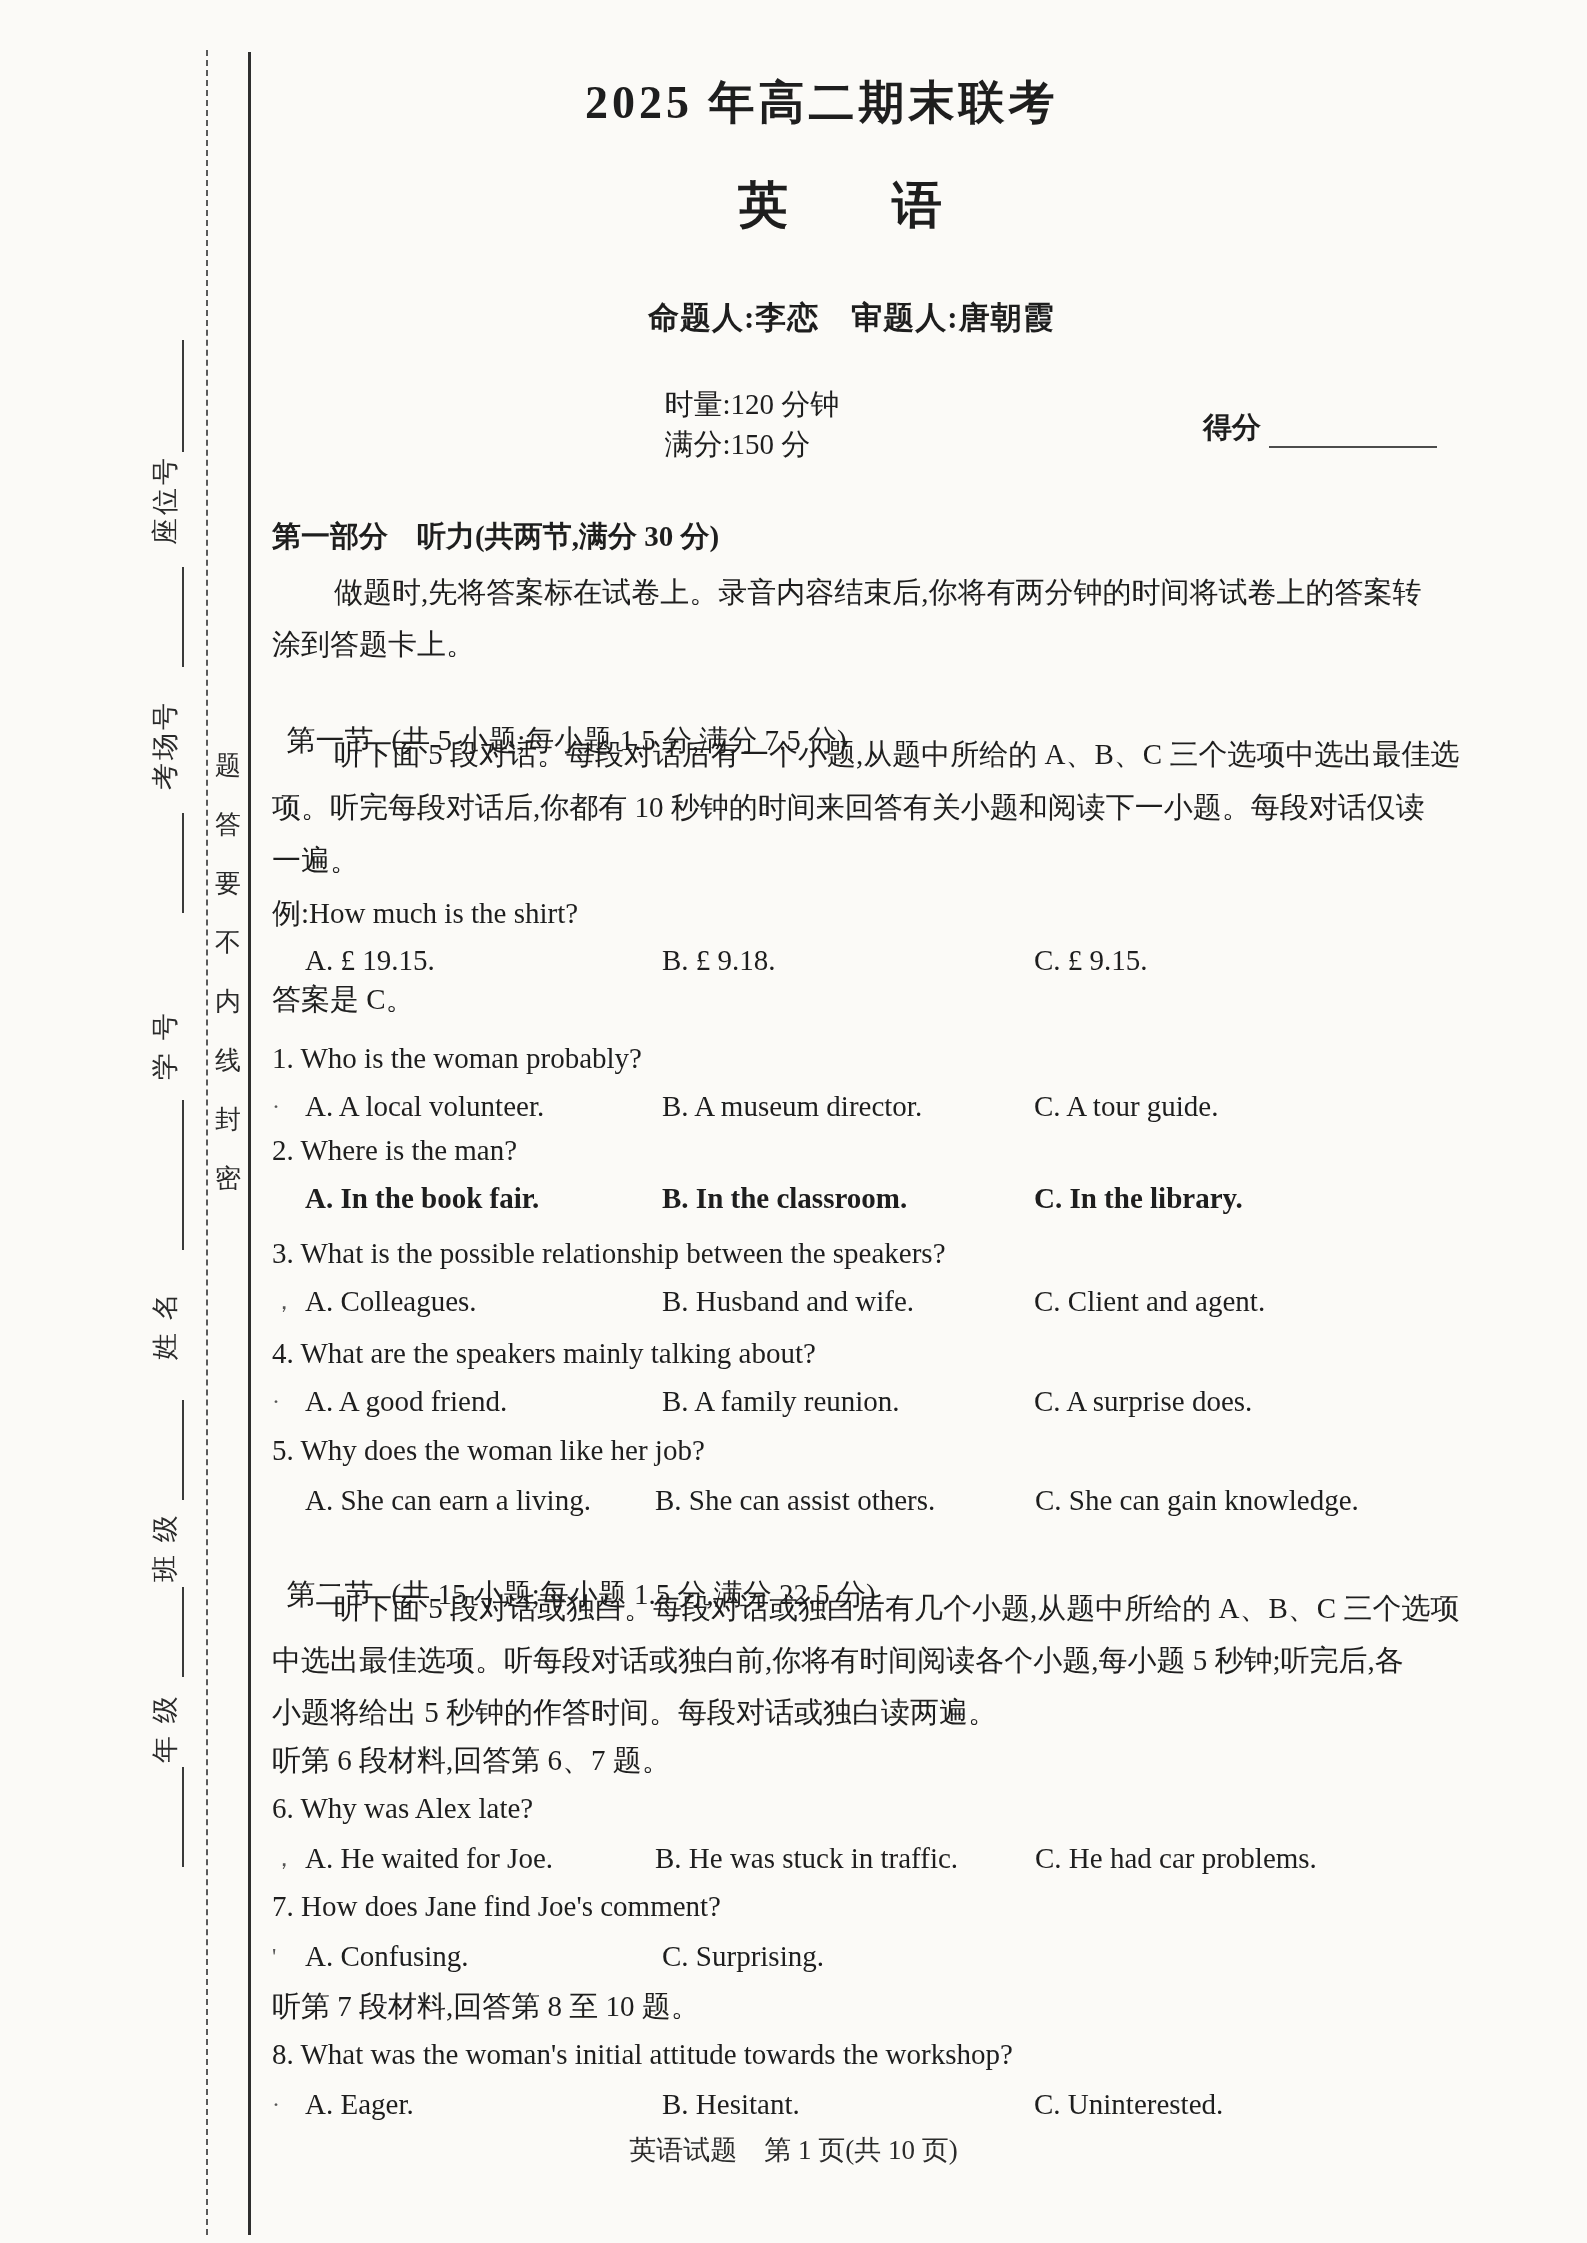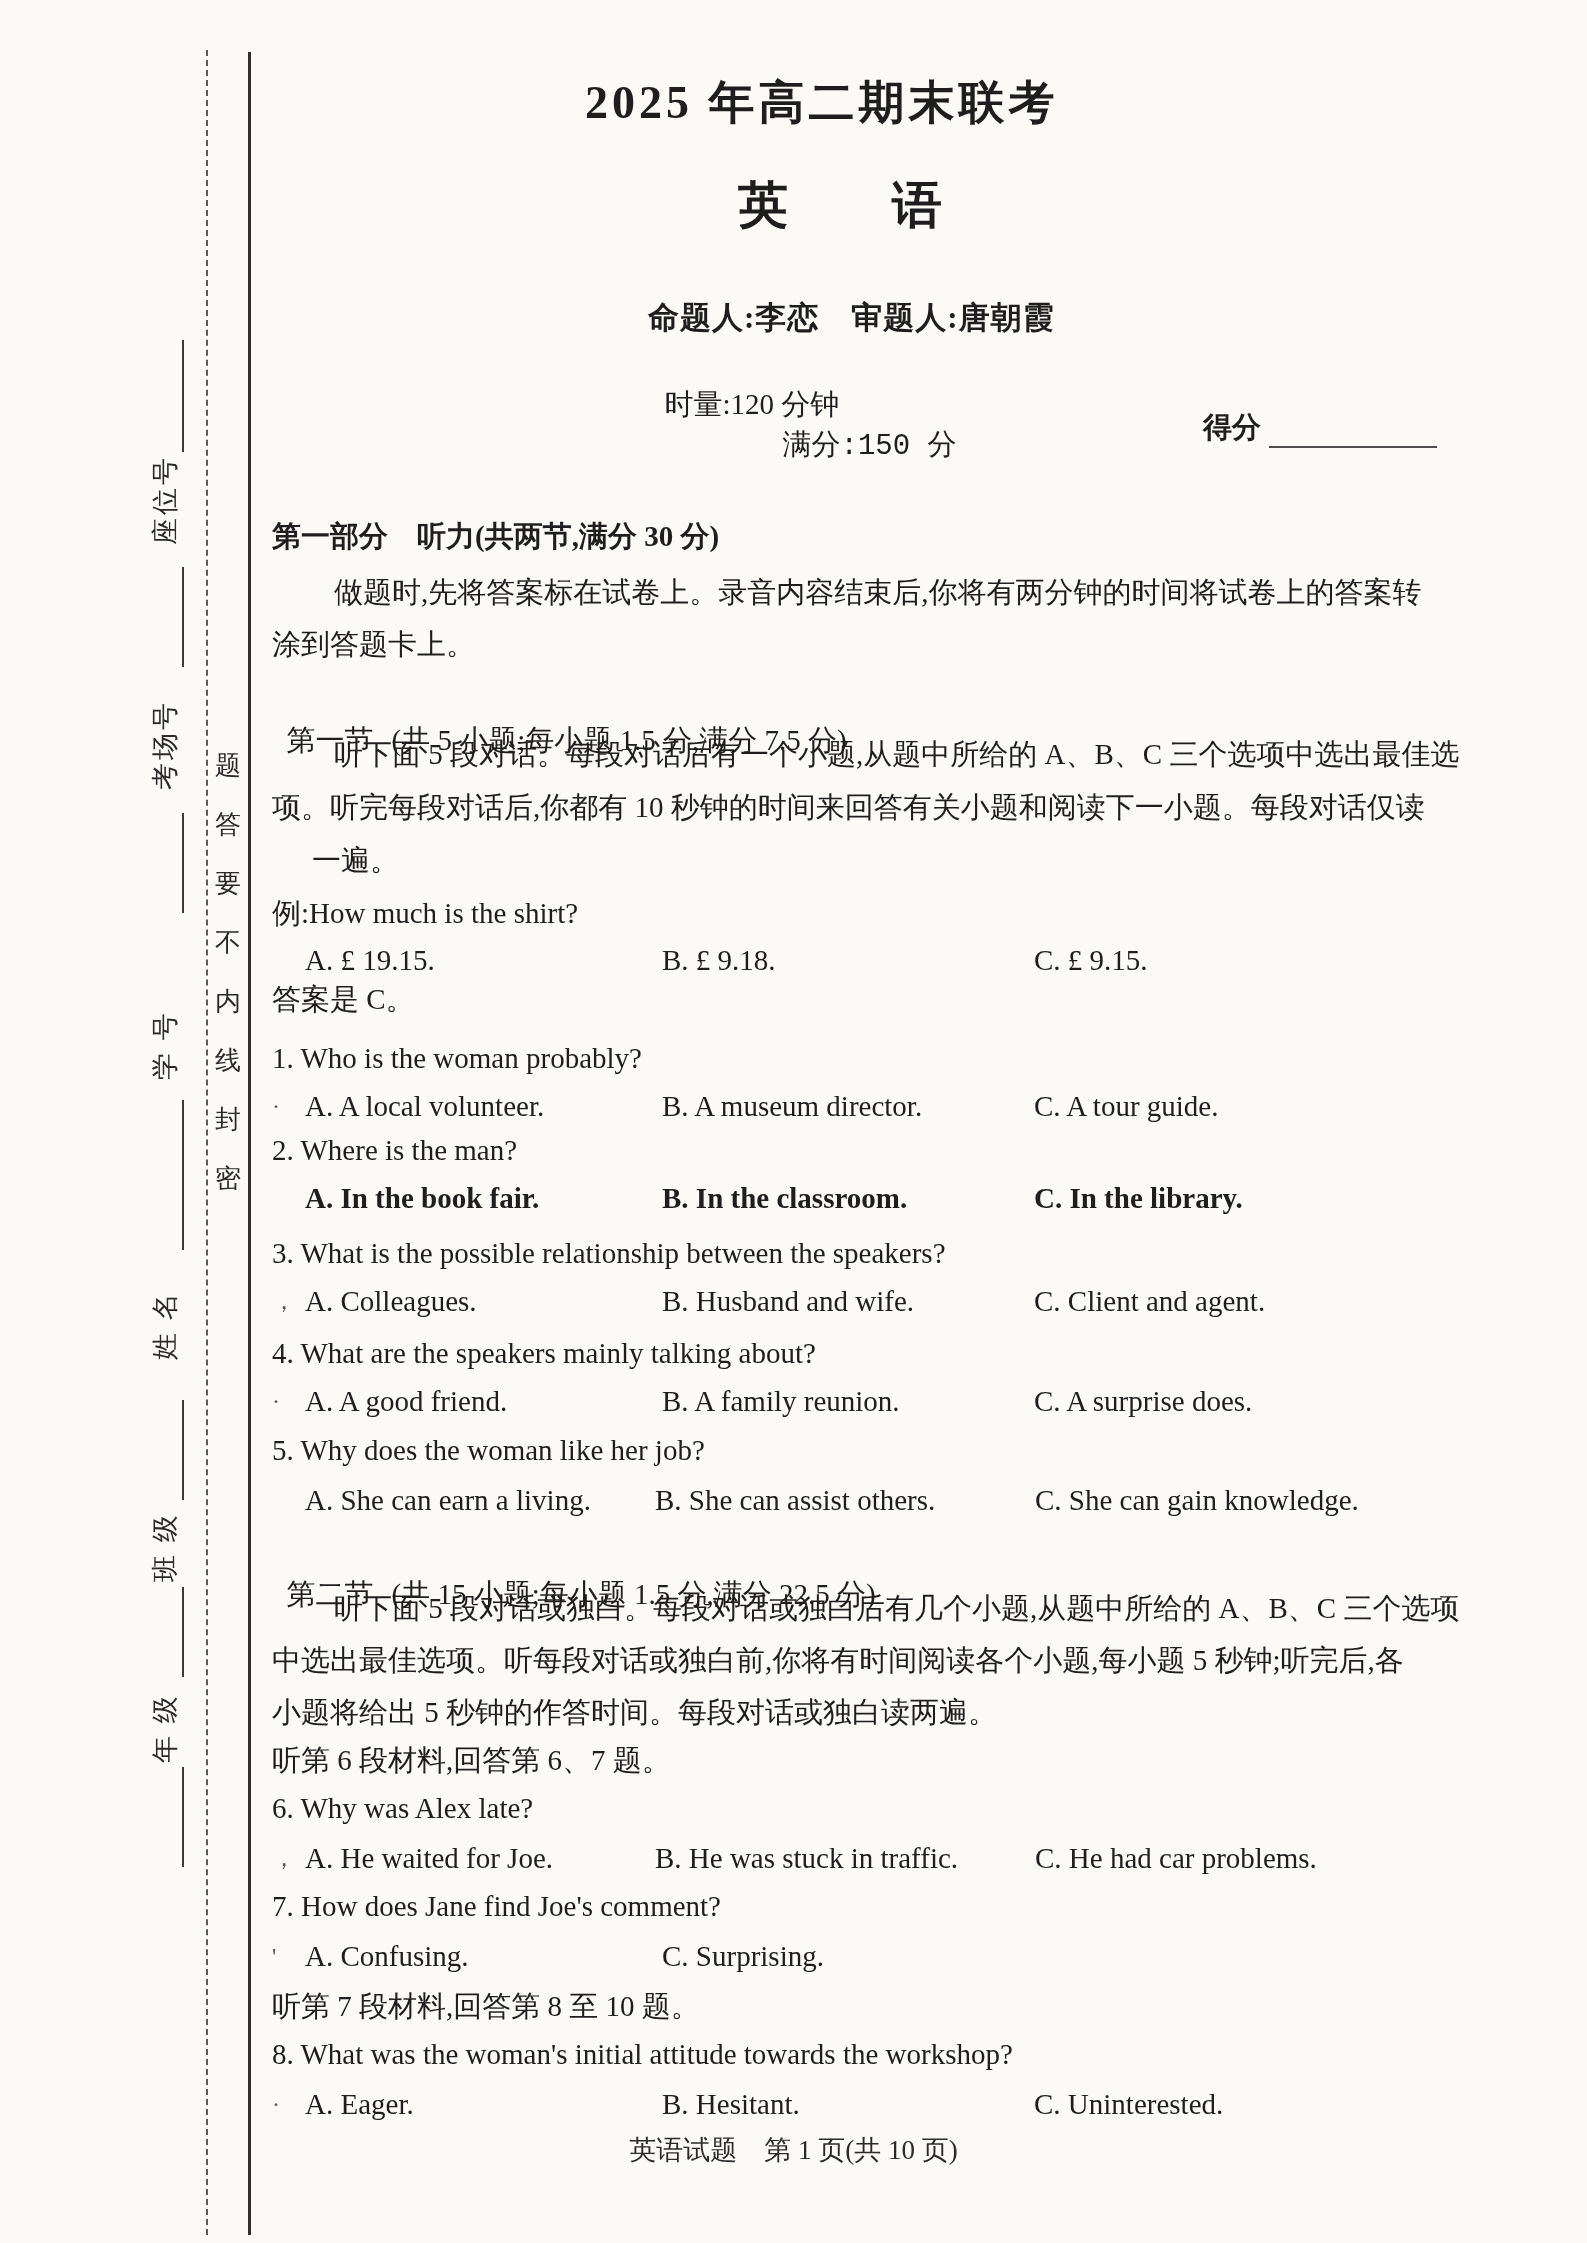--- a/index.html
+++ b/index.html
@@ -7,21 +7,21 @@
     width:1587px;height:2243px;position:relative;overflow:hidden;
     background:#fbfaf7;color:#1e1e1e;
     font-family:"Liberation Serif","DejaVu Serif",serif;
   }
   .abs{position:absolute;white-space:pre;}
   
   .title{font-size:46px;font-weight:700;letter-spacing:4px;}
   .subject{font-size:50px;font-weight:700;display:flex;gap:104px;}
   .setters{font-size:31px;font-weight:700;letter-spacing:1px;}
   .meta-line{font-size:29px;}
-  .meta-line .gap2{margin-left:118px;font-family:Liberation Mono, monospace;}
+  .meta-line .gap2{}
   .score-wrap{display:flex;align-items:flex-end;}
   .score-label{font-size:29px;font-weight:700;}
   .score-line{width:168px;border-bottom:2px solid #4c4c4c;height:34px;margin-left:8px;}
   
   .dash-line{left:206px;top:50px;height:2185px;width:0;border-left:2px dashed #5a5a5a;position:absolute;}
   .solid-line{left:248px;top:52px;height:2183px;width:3px;background:#2f2f2f;position:absolute;}
   .seal-label{position:absolute;width:150px;height:34px;display:flex;align-items:center;justify-content:center;
     transform:rotate(-90deg);font-size:27px;letter-spacing:3px;color:#2a2a2a;}
   .seal-blank{position:absolute;left:182px;width:2px;background:#3a3a3a;}
   .notice{position:absolute;left:213px;top:748px;width:30px;display:flex;flex-direction:column;
@@ -90,21 +90,21 @@
 
 <div class="abs c line bold" style="top:516px;">第一部分　听力(共两节,满分 30 分)</div>
 <div class="abs c line indent" style="top:572px;">做题时,先将答案标在试卷上。录音内容结束后,你将有两分钟的时间将试卷上的答案转</div>
 <div class="abs c line" style="top:624px;">涂到答题卡上。</div>
 
 <div class="abs c line" style="top:680px;">
   <span class="sec-label">第一节</span><span>(共 5 小题;每小题 1.5 分,满分 7.5 分)</span>
 </div>
 <div class="abs c line indent" style="top:734px;">听下面 5 段对话。每段对话后有一个小题,从题中所给的 A、B、C 三个选项中选出最佳选</div>
 <div class="abs c line" style="top:787px;">项。听完每段对话后,你都有 10 秒钟的时间来回答有关小题和阅读下一小题。每段对话仅读</div>
-<div class="abs c line" style="top:840px;margin-left:40px;">一遍。</div>
+<div class="abs c line" style="top:840px;">一遍。</div>
 
 <div class="abs c line" style="top:893px;">例:How much is the shirt?</div>
 <div class="opts" style="top:940px;">
   <span class="premark"></span>
   <span>A. £ 19.15.</span>
   <span>B. £ 9.18.</span>
   <span>C. £ 9.15.</span>
 </div>
 <div class="abs c line" style="top:979px;">答案是 C。</div>
 

